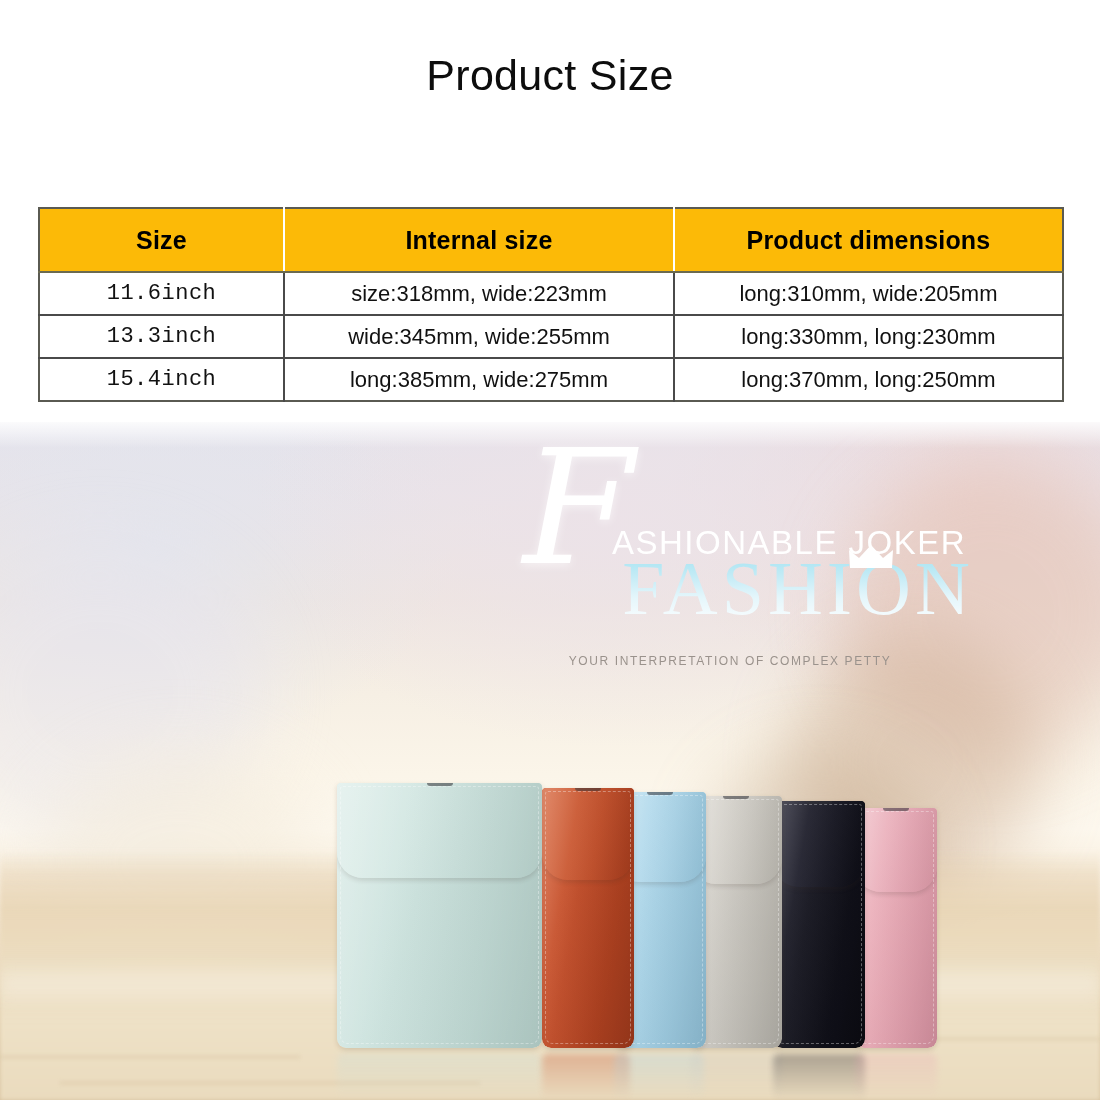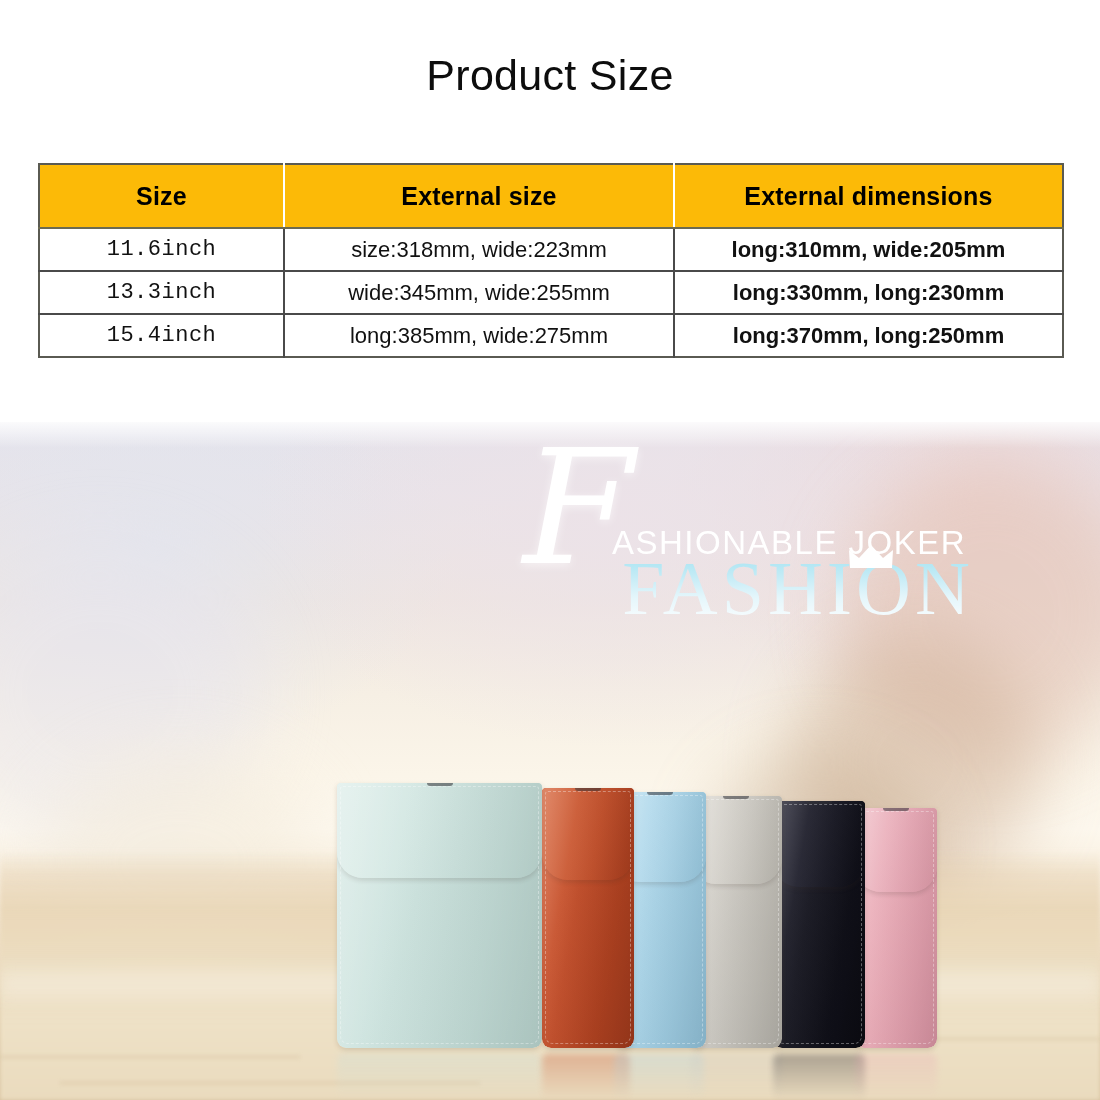--- a/index.html
+++ b/index.html
@@ -40,20 +40,21 @@
     left: 38px;
     top: 163px;
     width: 1024px;
   }
 
   table.size-table {
     width: 1024px;
     border-collapse: collapse;
     table-layout: fixed;
     border: 2px solid #5a5a52;
+    margin-top: 44px;
   }
 
   table.size-table col.c1 { width: 245px; }
   table.size-table col.c2 { width: 390px; }
   table.size-table col.c3 { width: 389px; }
 
   table.size-table thead th {
     background: #fcba07;
     height: 64px;
     font-size: 25px;
@@ -72,21 +73,21 @@
     height: 43px;
     background: #ffffff;
     font-size: 22px;
     color: #111111;
     text-align: center;
     vertical-align: middle;
     border-right: 2px solid #4a4a4a;
     border-bottom: 2px solid #4a4a4a;
     font-family: "Liberation Sans", sans-serif;
   }
-  table.size-table tbody td:last-child { border-right: none; font-weight: bold; }
+  table.size-table tbody td:last-child { border-right: none; }
   table.size-table tbody tr:last-child td { border-bottom: none; }
 
   table.size-table tbody td.size-cell {
     font-family: "Liberation Mono", monospace;
     font-size: 22px;
     letter-spacing: 0.5px;
   }
 
   
   .hero {
@@ -332,22 +333,22 @@
   <div class="size-table-wrap">
     <table class="size-table">
       <colgroup>
           <col class="c1">
           <col class="c2">
           <col class="c3">
         </colgroup>
       <thead>
         <tr>
           <th>Size</th>
-          <th>External size</th>
-          <th>External dimensions</th>
+          <th>Internal size</th>
+          <th>Product dimensions</th>
         </tr>
       </thead>
       <tbody>
         <tr>
           <td class="size-cell">11.6inch</td>
           <td>size:318mm, wide:223mm</td>
           <td>long:310mm, wide:205mm</td>
         </tr>
         <tr>
           <td class="size-cell">13.3inch</td>
@@ -384,20 +385,21 @@
       <div class="script-f">F</div>
       <div class="brand-line1">ASHIONABLE JOKER</div>
 
       <div class="brand-fashion-wrap">
         <div class="brand-fashion">FASHION</div>
         <svg class="crown" viewBox="0 0 46 26">
           <path d="M2 24 L1 6 L11 14 L23 1 L35 14 L45 6 L44 24 Z" fill="#ffffff"></path>
         </svg>
       </div>
 
+      <div class="tagline">YOUR INTERPRETATION OF COMPLEX PETTY</div>
     </div>
 
     <div class="sleeves">
 
       <div class="reflection" style="left:337px; width:205px; height:46px; background:linear-gradient(180deg,#c8e0dc,rgba(200,224,220,0));"></div>
       <div class="reflection" style="left:542px; width:88px;  height:46px; background:linear-gradient(180deg,#bf4a26,rgba(191,74,38,0));"></div>
       <div class="reflection" style="left:614px; width:90px;  height:46px; background:linear-gradient(180deg,#a9d4e8,rgba(169,212,232,0));"></div>
       <div class="reflection" style="left:690px; width:92px;  height:46px; background:linear-gradient(180deg,#ccc9c2,rgba(204,201,194,0));"></div>
       <div class="reflection" style="left:773px; width:92px;  height:46px; background:linear-gradient(180deg,#15151f,rgba(21,21,31,0));"></div>
       <div class="reflection" style="left:855px; width:82px;  height:46px; background:linear-gradient(180deg,#e9aab6,rgba(233,170,182,0));"></div>

